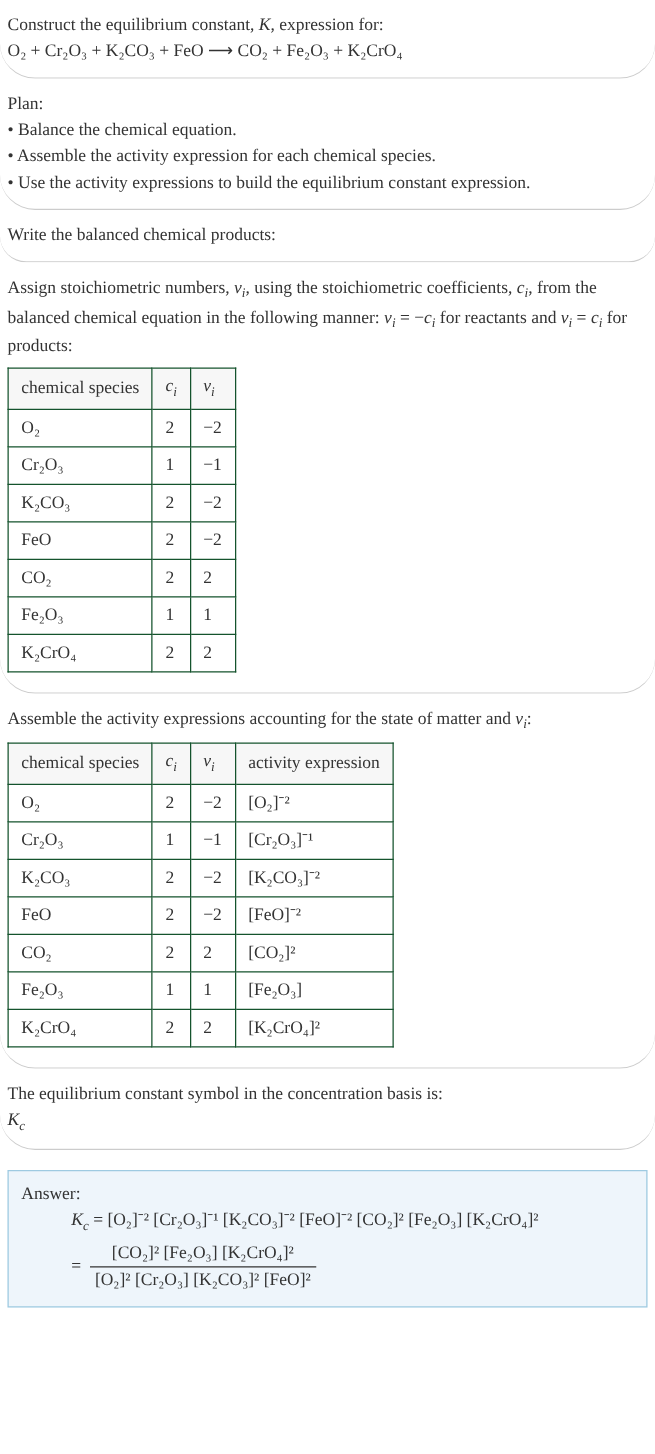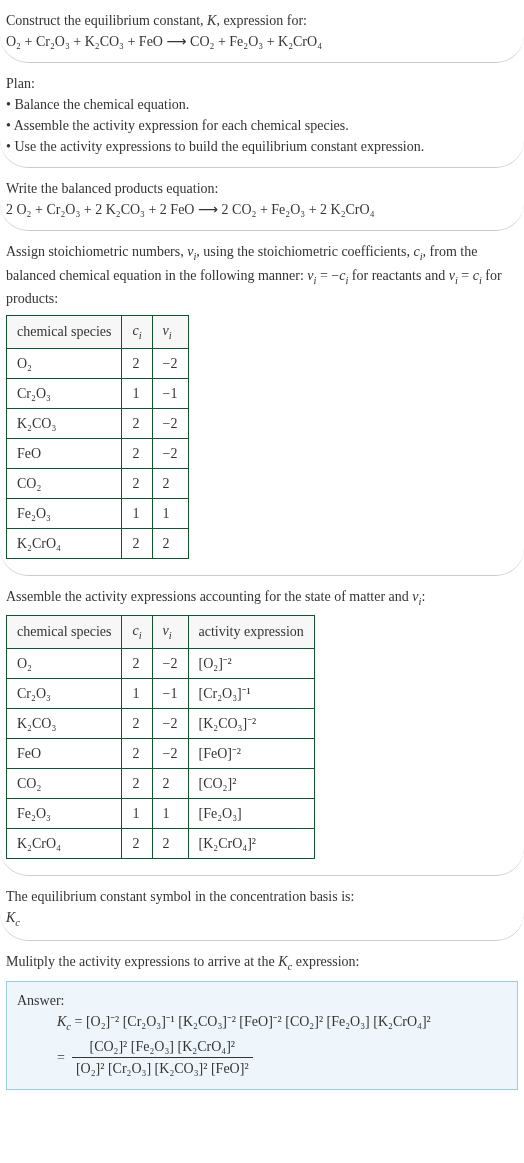--- a/index.html
+++ b/index.html
@@ -77,22 +77,21 @@
 </div>
 
 <div class="section">
   <div>Plan:</div>
   <div>• <span>Balance the chemical equation.</span></div>
   <div>• <span>Assemble the activity expression for each chemical species.</span></div>
   <div>• <span>Use the activity expressions to build the equilibrium constant expression.</span></div>
 </div>
 
 <div class="section">
-  <div>Write the balanced products equation:</div>
-  <div>2 O₂ + Cr₂O₃ + 2 K₂CO₃ + 2 FeO ⟶ 2 CO₂ + Fe₂O₃ + 2 K₂CrO₄</div>
+  <div>Write the balanced chemical products:</div>
 </div>
 
 <div class="section">
   <div>
     Assign stoichiometric numbers, <span class="it">ν<span class="sub">i</span></span>, using the stoichiometric coefficients, <span class="it">c<span class="sub">i</span></span>, from the balanced chemical equation in the following manner: <span class="it">ν<span class="sub">i</span></span> = −<span class="it">c<span class="sub">i</span></span> for reactants and <span class="it">ν<span class="sub">i</span></span> = <span class="it">c<span class="sub">i</span></span> for products:
   </div>
   <table class="data-table">
     <tbody>
         <tr>
       <th>chemical species</th>
@@ -195,23 +194,20 @@
   </tbody>
     </table>
 </div>
 
 <div class="section">
   <div>The equilibrium constant symbol in the concentration basis is:</div>
   <div><span class="it">K<span class="sub">c</span></span></div>
 </div>
 
 <div class="section no-border">
-  <div>
-    Mulitply the activity expressions to arrive at the <span class="it">K<span class="sub">c</span></span> expression:
-  </div>
   <div class="answer-box">
     <div>Answer:</div>
     <div class="indent">
       <span class="it">K<span class="sub">c</span></span> = <span>[O₂]⁻² [Cr₂O₃]⁻¹ [K₂CO₃]⁻² [FeO]⁻² [CO₂]² [Fe₂O₃] [K₂CrO₄]²</span><br>
       <span style="display:inline-block;vertical-align:middle;">=&nbsp;</span>
       <span class="frac">
         <span class="num">[CO₂]² [Fe₂O₃] [K₂CrO₄]²</span>
         <span class="den">[O₂]² [Cr₂O₃] [K₂CO₃]² [FeO]²</span>
       </span>
     </div>

